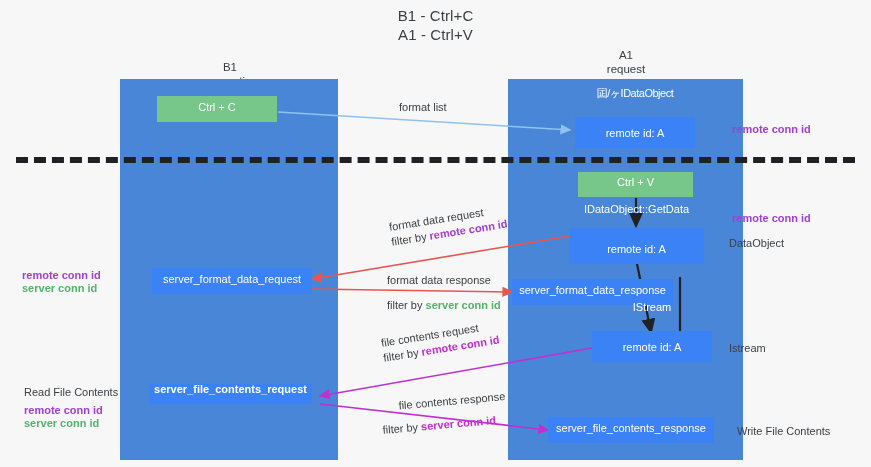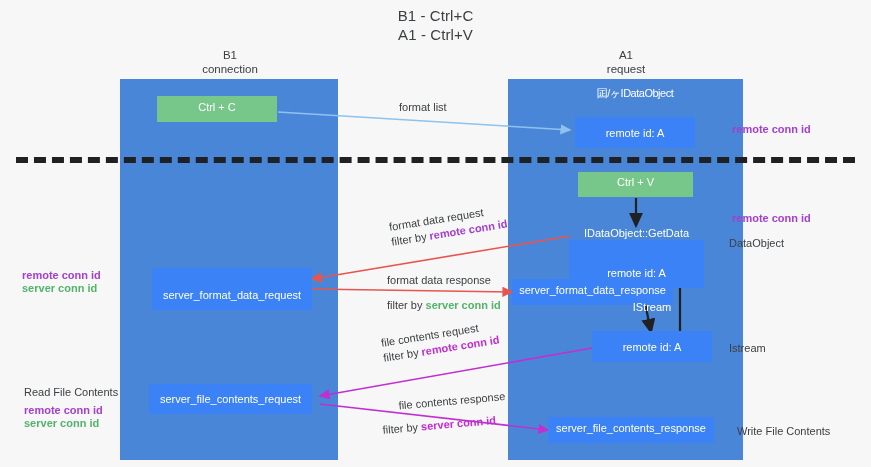--- a/index.html
+++ b/index.html
@@ -116,21 +116,21 @@
 </head>
 <body>
 
 <div id="stage">
 
   <div class="title">
     <div>B1 - Ctrl+C</div>
     <div>A1 - Ctrl+V</div>
   </div>
 
-  <div class="col-head" style="left:125px; top:48px; width:210px;">
+  <div class="col-head" style="left:125px; top:60px; width:210px;">
     <div>B1</div>
     <div>connection</div>
   </div>
   <div class="col-head" style="left:510px; top:48px; width:232px;">
     <div>A1</div>
     <div>request</div>
   </div>
 
   <div class="lane" style="left:120px; top:79px; width:218px; height:381px;"></div>
   <div class="lane" style="left:508px; top:79px; width:235px; height:381px;"></div>
@@ -176,39 +176,39 @@
 
   <div class="node orange garbled" style="left:575px; top:117px; width:120px; height:31px;">
     <div class="l1">囸/ヶIDataObject</div>
     <div class="l2">remote id: A</div>
   </div>
 
   <div class="node green" style="left:578px; top:172px; width:115px; height:25px;">
     <div class="l1">Ctrl + V</div>
   </div>
 
-  <div class="node orange" style="left:569px; top:240px; width:135px; height:48px;">
+  <div class="node orange" style="left:569px; top:228px; width:135px; height:36px;">
     <div class="l1">IDataObject::GetData</div>
     <div class="l2">remote id: A</div>
   </div>
 
-  <div class="node orange" style="left:152px; top:268px; width:160px; height:42px;">
+  <div class="node orange" style="left:152px; top:268px; width:160px; height:26px;">
     <div class="l1">server_format_data_request</div>
   </div>
 
   <div class="node orange" style="left:512px; top:279px; width:161px; height:26px;">
     <div class="l1">server_format_data_response</div>
   </div>
 
   <div class="node orange" style="left:592px; top:331px; width:120px; height:31px;">
     <div class="l1">IStream</div>
     <div class="l2">remote id: A</div>
   </div>
 
-  <div class="node orange" style="left:149px; top:384px; width:163px; height:30px;">
+  <div class="node orange" style="left:149px; top:384px; width:163px; height:20px;font-weight:bold;">
     <div class="l1">server_file_contents_request</div>
   </div>
 
   <div class="node orange" style="left:548px; top:417px; width:166px; height:26px;">
     <div class="l1">server_file_contents_response</div>
   </div>
 
   <div class="cap" style="left:399px; top:100px;">
     <span>format list</span>
   </div>

